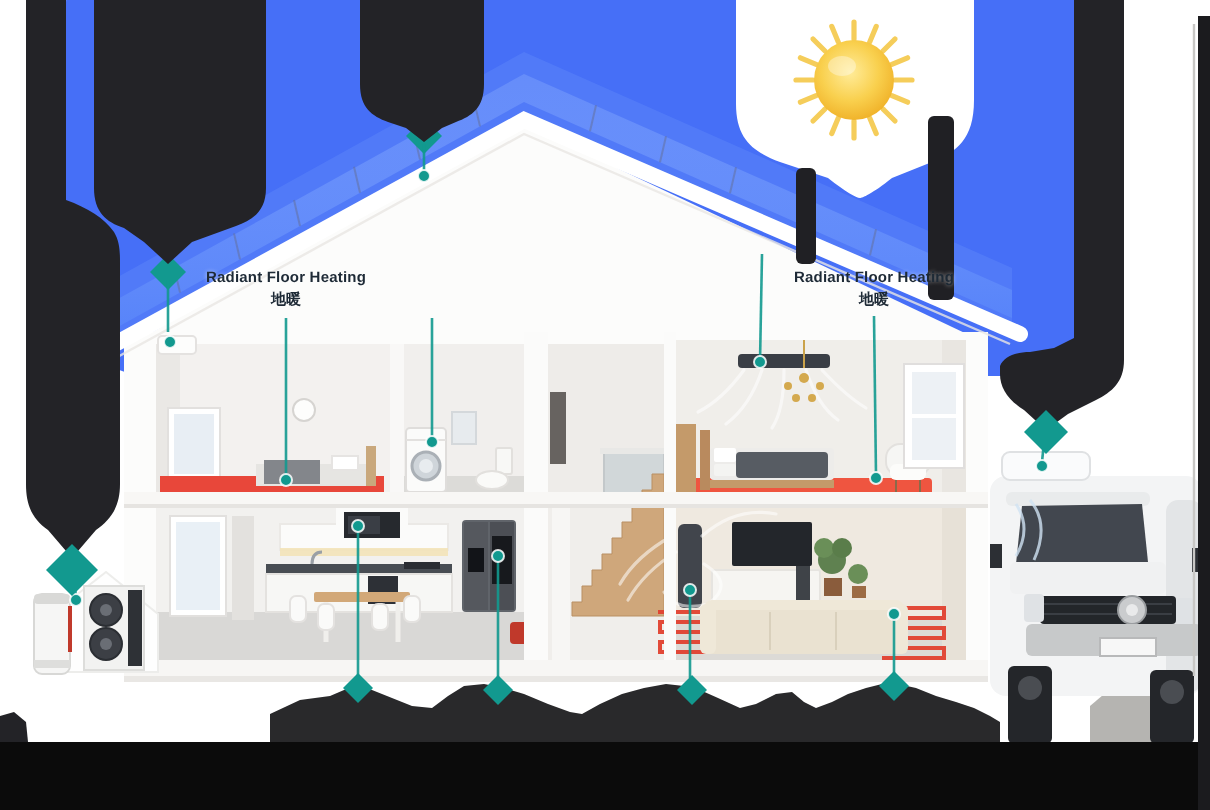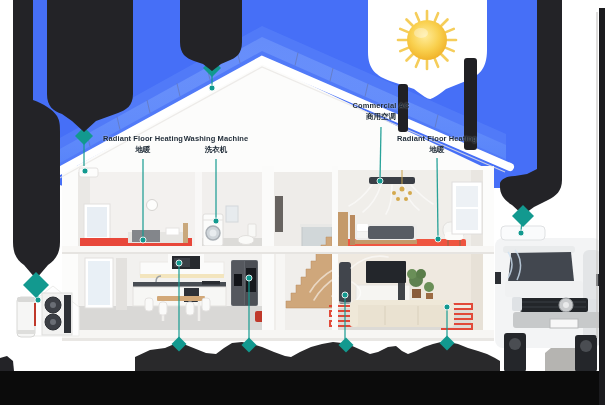--- a/index.html
+++ b/index.html
@@ -352,25 +352,17 @@
     <polygon class="teal" points="249,337.5 256.5,345 249,352.5 241.5,345"></polygon>
     <polygon class="teal" points="346,337.5 353.5,345 346,352.5 338.5,345"></polygon>
     <polygon class="teal" points="447,335.5 454.5,343 447,350.5 439.5,343"></polygon>
   </g>
 </svg>
 
   <div class="callout" id="lbl-floor-left">
     <span class="en">Radiant Floor Heating</span>
     <span class="zh">地暖</span>
   </div>
-  <div class="callout" id="lbl-washer">
-    <span class="en">Washing Machine</span>
-    <span class="zh">洗衣机</span>
-  </div>
-  <div class="callout" id="lbl-ac">
-    <span class="en">Commercial AC</span>
-    <span class="zh">商用空调</span>
-  </div>
   <div class="callout" id="lbl-floor-right">
     <span class="en">Radiant Floor Heating</span>
     <span class="zh">地暖</span>
   </div>
 </div>
 
 </body></html>

